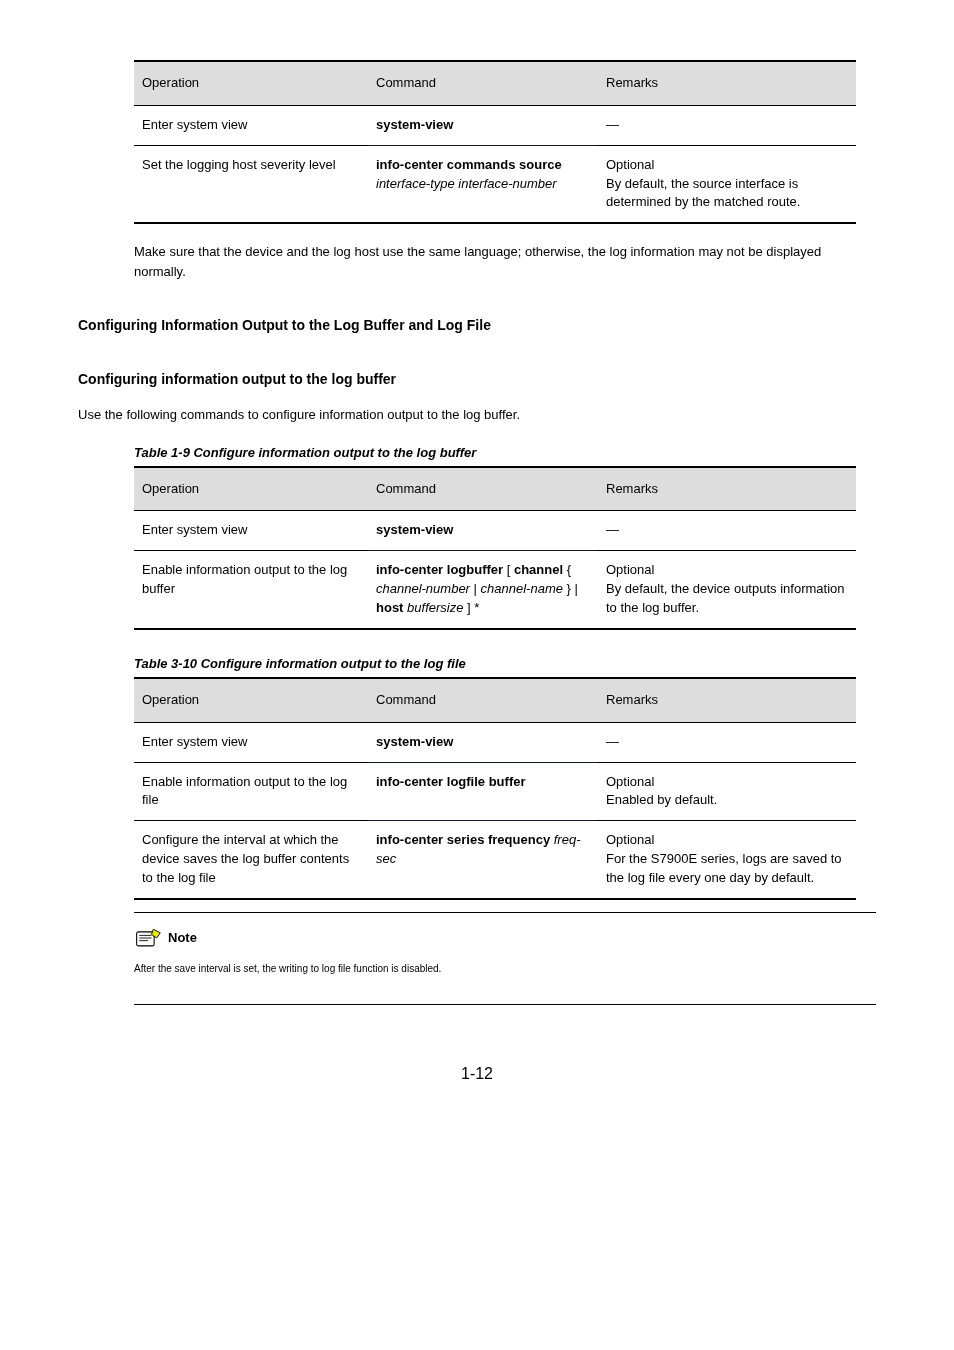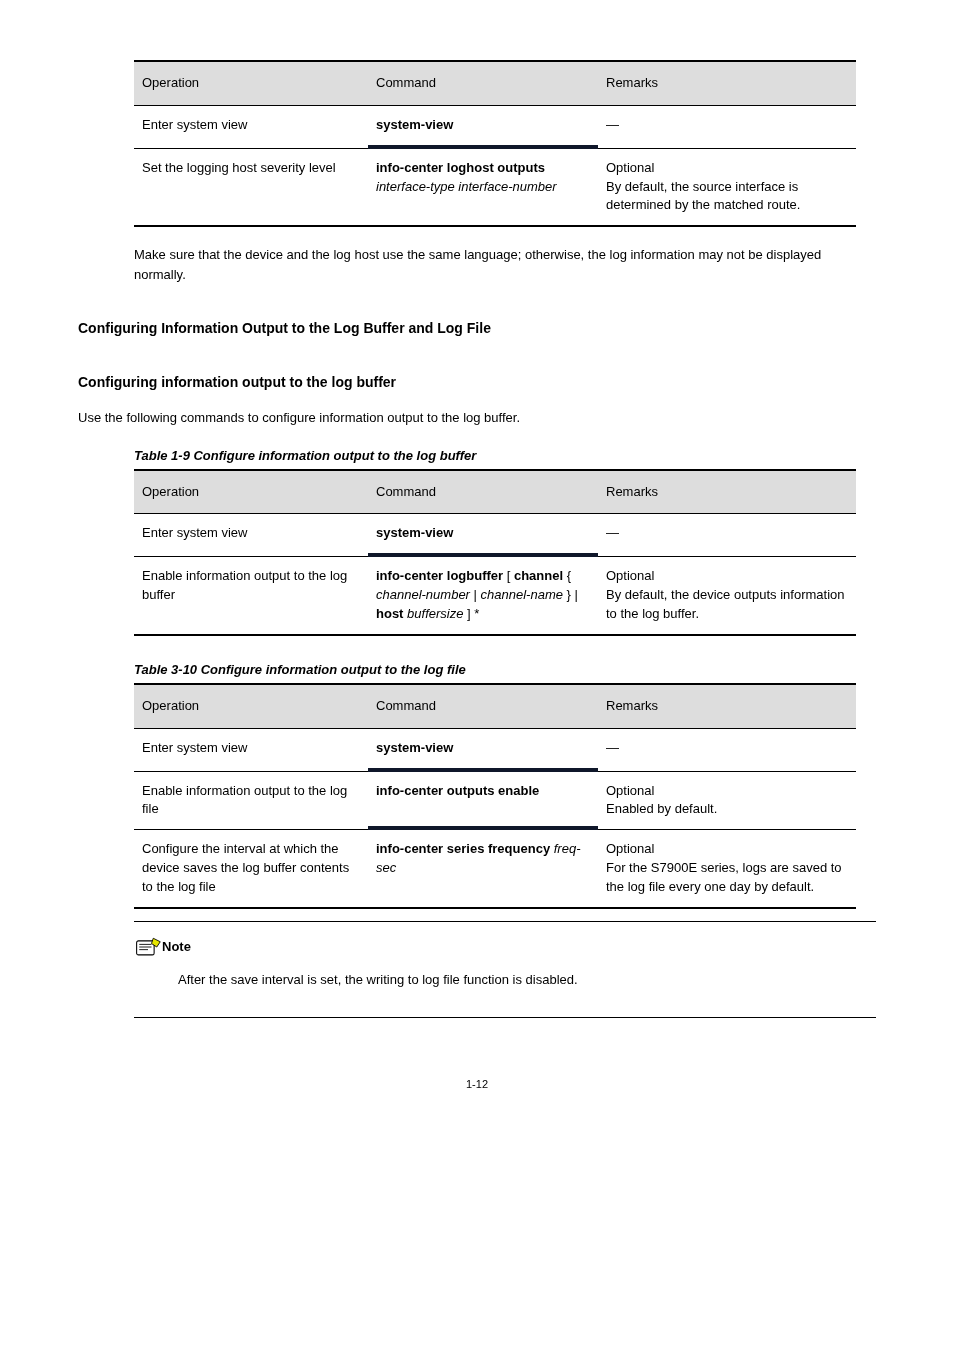--- a/index.html
+++ b/index.html
@@ -1,55 +1,55 @@
 <!DOCTYPE html>
 <html><head>
 <meta charset="utf-8">
 <style>
   * { box-sizing: border-box; margin: 0; padding: 0; }
   html, body { width: 954px; height: 1350px; background: #fff; font-family: Arial, sans-serif; color: #000; }
   .page { padding: 60px 78px 40px 78px; }
   .row { display: flex; }
   .c1 { width: 234px; padding: 10px 6px 10px 8px; border-bottom: 1px solid #000; font-size: 13px; line-height: 1.45; }
-  .c2 { width: 230px; padding: 10px 6px 10px 8px; border-bottom: 4px solid #0f172a; font-size: 13px; line-height: 1.45; }
+  .c2 { width: 230px; padding: 10px 6px 10px 8px; border-bottom: 1px solid #0f172a; font-size: 13px; line-height: 1.45; }
   .c3 { width: 258px; padding: 10px 6px 10px 8px; border-bottom: 1px solid #000; font-size: 13px; line-height: 1.45; }
   .head .c1, .head .c2, .head .c3 { background: #ddd; border-top: 2px solid #000; border-bottom: 1px solid #000; padding-top:12px; padding-bottom:12px; }
   .last .c1, .last .c2, .last .c3 { border-bottom: 2px solid #000; }
   .table { margin-left: 56px; }
   .para { margin-left: 56px; font-size: 13px; line-height: 1.55; margin-top: 18px; }
   .h2 { font-size: 14px; font-weight: bold; margin-top: 34px; }
   .h3 { font-size: 14px; font-weight: bold; margin-top: 38px; margin-left: 0; }
   .tcaption { font-size: 13px; font-weight: bold; margin-left: 56px; margin-top: 4px; margin-bottom: 6px; font-style: italic; }
   .bold { font-weight: bold; }
   .note-block { margin-left: 56px; margin-top: 12px; border-top: 1px solid #000; border-bottom: 1px solid #000; padding: 14px 0 28px 0; }
-  .note-head { display: flex; align-items: center; }
+  .note-head { display: flex; align-items: center; gap: 6px; }
   .note-icon { width: 28px; height: 22px; }
   .note-label { font-weight: bold; font-size: 13px; }
-  .note-text { font-size: 13px; margin-top: 12px; line-height: 1.5; margin-left: 44px; }
-  .footer { text-align: center; font-size: 11px; margin-top: 60px; }
+  .note-text { font-size: 10px; margin-top: 12px; line-height: 1.5; }
+  .footer { text-align: center; font-size: 16px; margin-top: 60px; }
 </style>
 </head>
 <body>
 
 <div class="page">
 
   <div class="table">
     <div class="row head">
       <div class="c1">Operation</div>
       <div class="c2">Command</div>
       <div class="c3">Remarks</div>
     </div>
     <div class="row">
       <div class="c1">Enter system view</div>
       <div class="c2 bold">system-view</div>
       <div class="c3">—</div>
     </div>
     <div class="row last">
       <div class="c1">Set the logging host severity level</div>
-      <div class="c2"><span class="bold">info-center loghost outputs</span> <i>interface-type interface-number</i></div>
+      <div class="c2"><span class="bold">info-center commands source</span> <i>interface-type interface-number</i></div>
       <div class="c3" style="white-space:pre-line">Optional
 By default, the source interface is determined by the matched route.</div>
     </div>
   </div>
 
   <p class="para">Make sure that the device and the log host use the same language; otherwise, the log information may not be displayed normally.</p>
 
   <h2 class="h2">Configuring Information Output to the Log Buffer and Log File</h2>
 
   <h3 class="h3">Configuring information output to the log buffer</h3>
@@ -82,21 +82,21 @@
       <div class="c2">Command</div>
       <div class="c3">Remarks</div>
     </div>
     <div class="row">
       <div class="c1">Enter system view</div>
       <div class="c2 bold">system-view</div>
       <div class="c3">—</div>
     </div>
     <div class="row">
       <div class="c1">Enable information output to the log file</div>
-      <div class="c2 bold">info-center outputs enable</div>
+      <div class="c2 bold">info-center logfile buffer</div>
       <div class="c3" style="white-space:pre-line">Optional
 Enabled by default.</div>
     </div>
     <div class="row last">
       <div class="c1">Configure the interval at which the device saves the log buffer contents to the log file</div>
       <div class="c2"><span class="bold">info-center series frequency</span> <i>freq-sec</i></div>
       <div class="c3" style="white-space:pre-line">Optional
 For the S7900E series, logs are saved to the log file every one day by default.</div>
     </div>
   </div>

